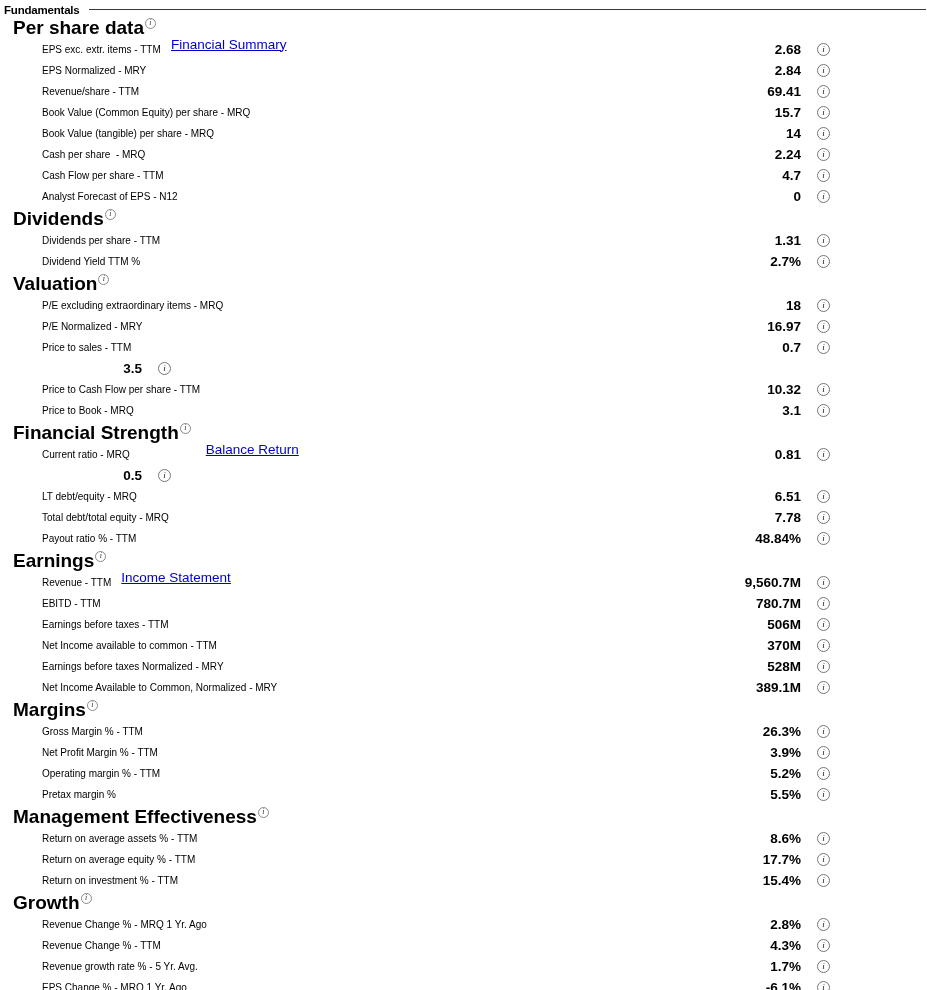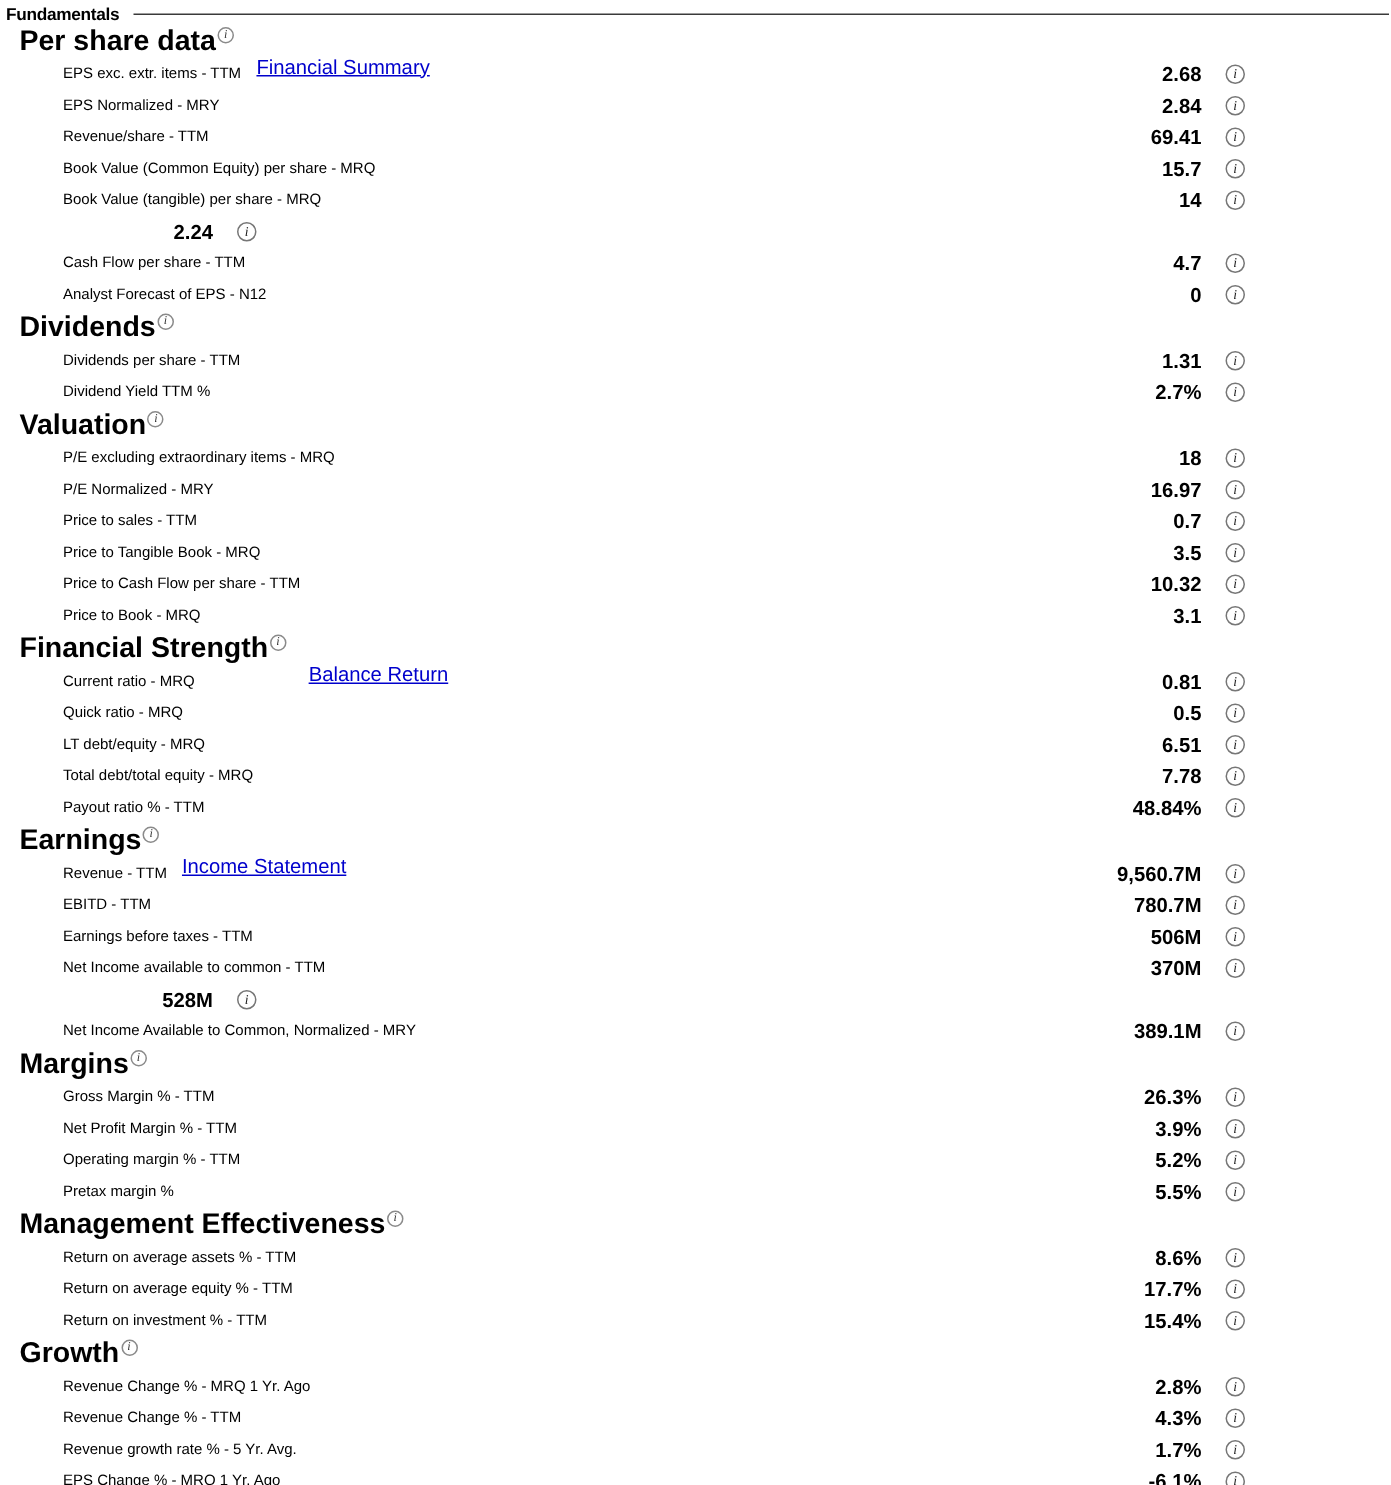--- a/index.html
+++ b/index.html
@@ -144,20 +144,21 @@
     <span class="info-icon">i</span>
   </div>
 
   <div class="row">
     <span class="row-label">Book Value (tangible) per share - MRQ</span>
     <span class="row-value">14</span>
     <span class="info-icon">i</span>
   </div>
 
   <div class="row">
+    <span class="row-label">Cash per share  - MRQ</span>
     <span class="row-value">2.24</span>
     <span class="info-icon">i</span>
   </div>
 
   <div class="row">
     <span class="row-label">Cash Flow per share - TTM</span>
     <span class="row-value">4.7</span>
     <span class="info-icon">i</span>
   </div>
 
@@ -209,21 +210,20 @@
     <span class="info-icon">i</span>
   </div>
 
   <div class="row">
     <span class="row-label">Price to sales - TTM</span>
     <span class="row-value">0.7</span>
     <span class="info-icon">i</span>
   </div>
 
   <div class="row">
-    <span class="row-label">Price to Tangible Book - MRQ</span>
     <span class="row-value">3.5</span>
     <span class="info-icon">i</span>
   </div>
 
   <div class="row">
     <span class="row-label">Price to Cash Flow per share - TTM</span>
     <span class="row-value">10.32</span>
     <span class="info-icon">i</span>
   </div>
 
@@ -242,21 +242,20 @@
       <span class="section-link">Balance Return</span>
     </div>
     <div>
   <div class="row">
     <span class="row-label">Current ratio - MRQ</span>
     <span class="row-value">0.81</span>
     <span class="info-icon">i</span>
   </div>
 
   <div class="row">
-    <span class="row-label">Quick ratio - MRQ</span>
     <span class="row-value">0.5</span>
     <span class="info-icon">i</span>
   </div>
 
   <div class="row">
     <span class="row-label">LT debt/equity - MRQ</span>
     <span class="row-value">6.51</span>
     <span class="info-icon">i</span>
   </div>
 
@@ -299,20 +298,21 @@
     <span class="info-icon">i</span>
   </div>
 
   <div class="row">
     <span class="row-label">Net Income available to common - TTM</span>
     <span class="row-value">370M</span>
     <span class="info-icon">i</span>
   </div>
 
   <div class="row">
+    <span class="row-label">Earnings before taxes Normalized - MRY</span>
     <span class="row-value">528M</span>
     <span class="info-icon">i</span>
   </div>
 
   <div class="row">
     <span class="row-label">Net Income Available to Common, Normalized - MRY</span>
     <span class="row-value">389.1M</span>
     <span class="info-icon">i</span>
   </div>
 </div>

